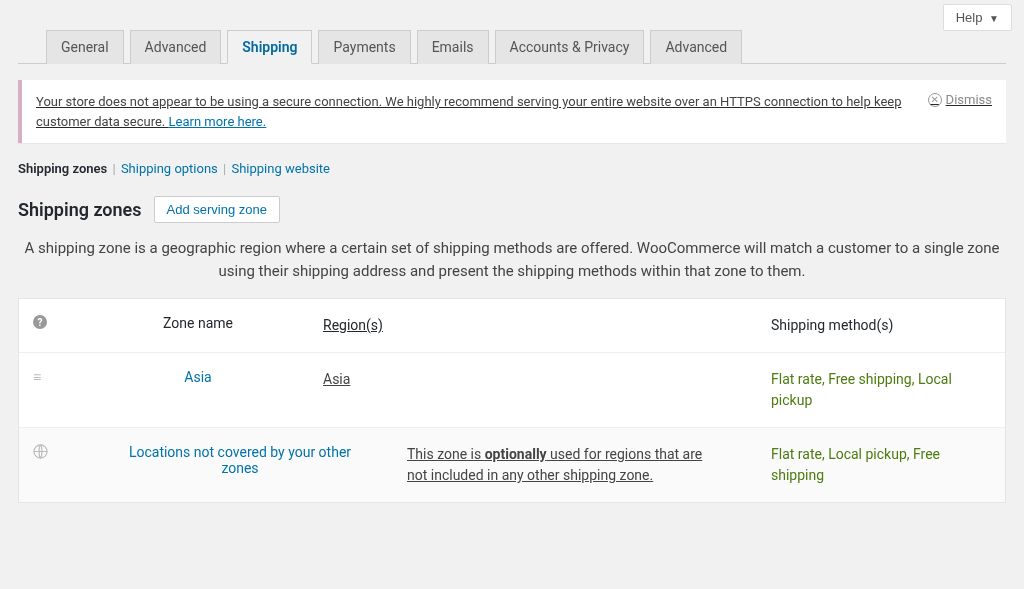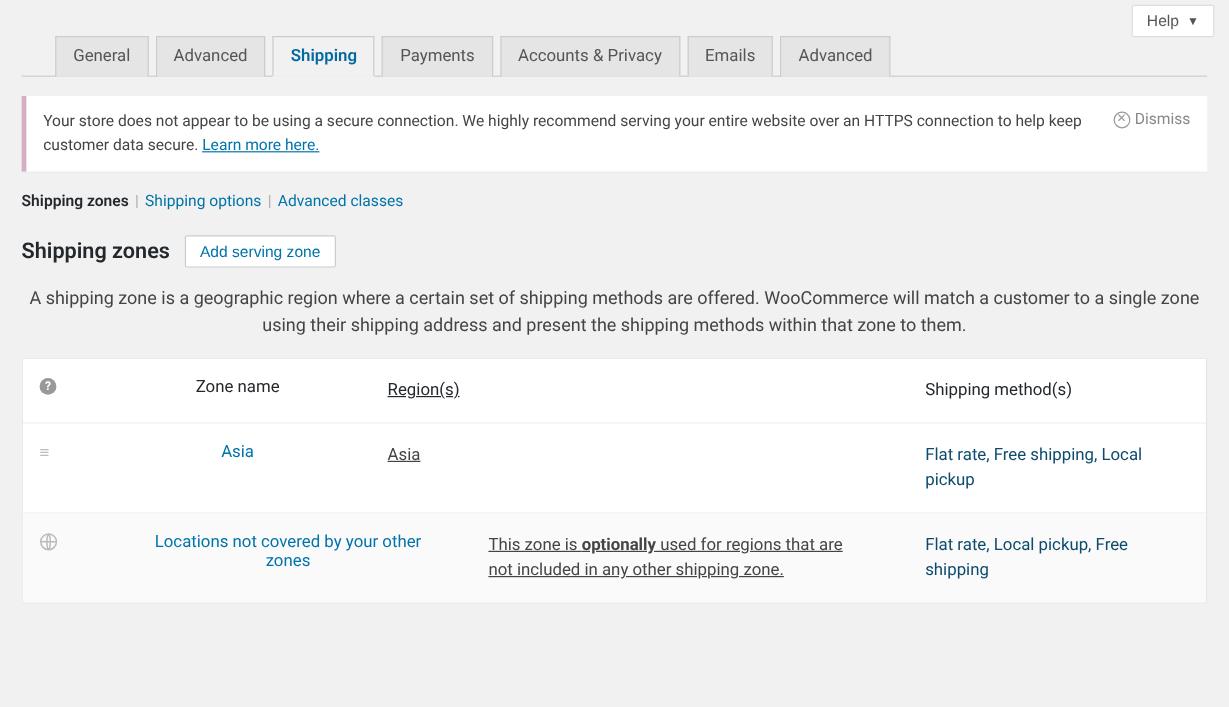--- a/index.html
+++ b/index.html
@@ -61,20 +61,21 @@
     }
     .notice {
       margin: 16px 18px 0 18px;
       background: #fff;
       border-left: 4px solid #d6aec6;
       padding: 12px 14px;
       display: flex;
       justify-content: space-between;
       align-items: flex-start;
       box-shadow: 0 1px 1px rgba(0,0,0,0.04);
+      text-decoration: underline;
     }
     .notice-text {
       color: #444;
       font-size: 13px;
       line-height: 1.5;
       max-width: 870px;
     }
     .notice-text a {
       color: #0073aa;
       text-decoration: underline;
@@ -180,21 +181,21 @@
     .col-region {
       flex: 1;
       color: #444;
       font-size: 14px;
       padding-right: 20px;
       line-height: 1.5;
       text-decoration: underline;
     }
     .col-method {
       width: 220px;
-      color: #0c4a6e;
+      color: #4d7c0f;
       font-size: 14px;
       line-height: 1.5;
     }
     .header-row {
       font-weight: 400;
       color: #23282d;
     }
     .header-row .col-name,
     .header-row .col-region,
     .header-row .col-method {
@@ -229,42 +230,42 @@
   <span>Help</span>
   <span class="caret">▼</span>
 </button>
 
 <div class="tabs-wrapper">
   <div class="tabs">
     <div class="tab">General</div>
     <div class="tab">Advanced</div>
     <div class="tab active">Shipping</div>
     <div class="tab">Payments</div>
+    <div class="tab">Emails</div>
     <div class="tab">Accounts &amp; Privacy</div>
-    <div class="tab">Emails</div>
     <div class="tab">Advanced</div>
   </div>
 </div>
 
 <div class="notice">
   <div class="notice-text">
     <span>Your store does not appear to be using a secure connection. We highly recommend serving your entire website over an HTTPS connection to help keep customer data secure. </span><a href="#">Learn more here.</a>
   </div>
   <div class="dismiss">
     <span class="dismiss-icon">✕</span>
     <span>Dismiss</span>
   </div>
 </div>
 
 <div class="subnav">
   <span class="active">Shipping zones</span>
   <span class="sep">|</span>
   <a href="#">Shipping options</a>
   <span class="sep">|</span>
-  <a href="#">Advanced classes</a>
+  <a href="#">Shipping website</a>
 </div>
 
 <div class="page-heading">
   <h1>Shipping zones</h1>
   <button class="add-button">Add serving zone</button>
 </div>
 
 <p class="description">A shipping zone is a geographic region where a certain set of shipping methods are offered. WooCommerce will match a customer to a single zone using their shipping address and present the shipping methods within that zone to them.</p>
 
 <div class="table-wrap">

